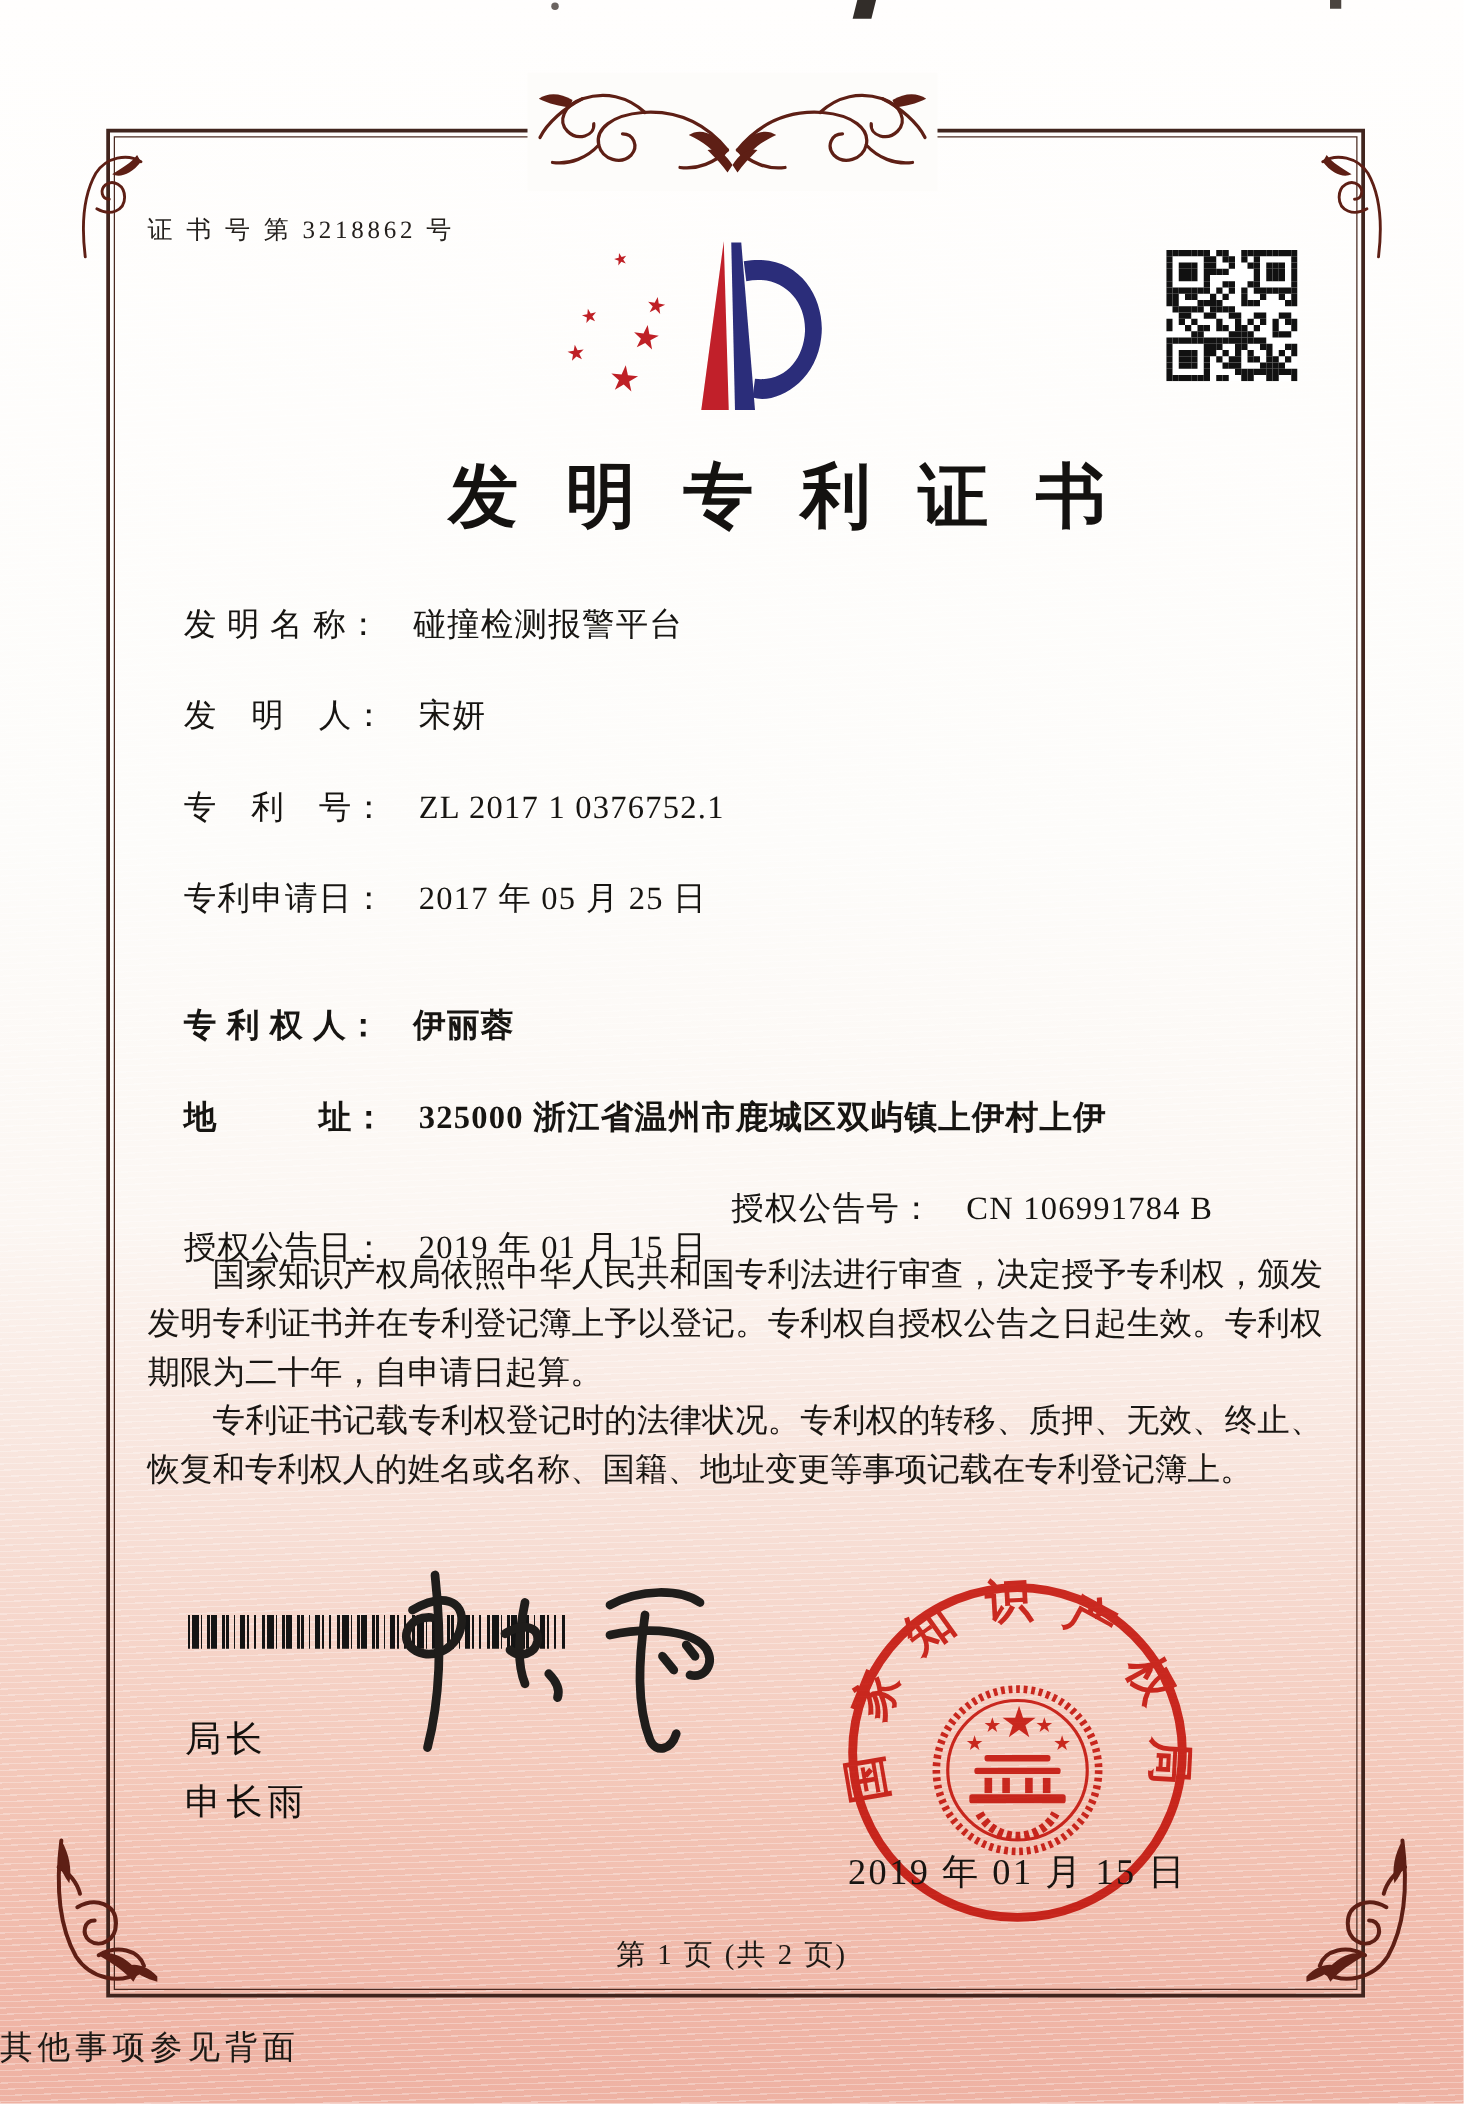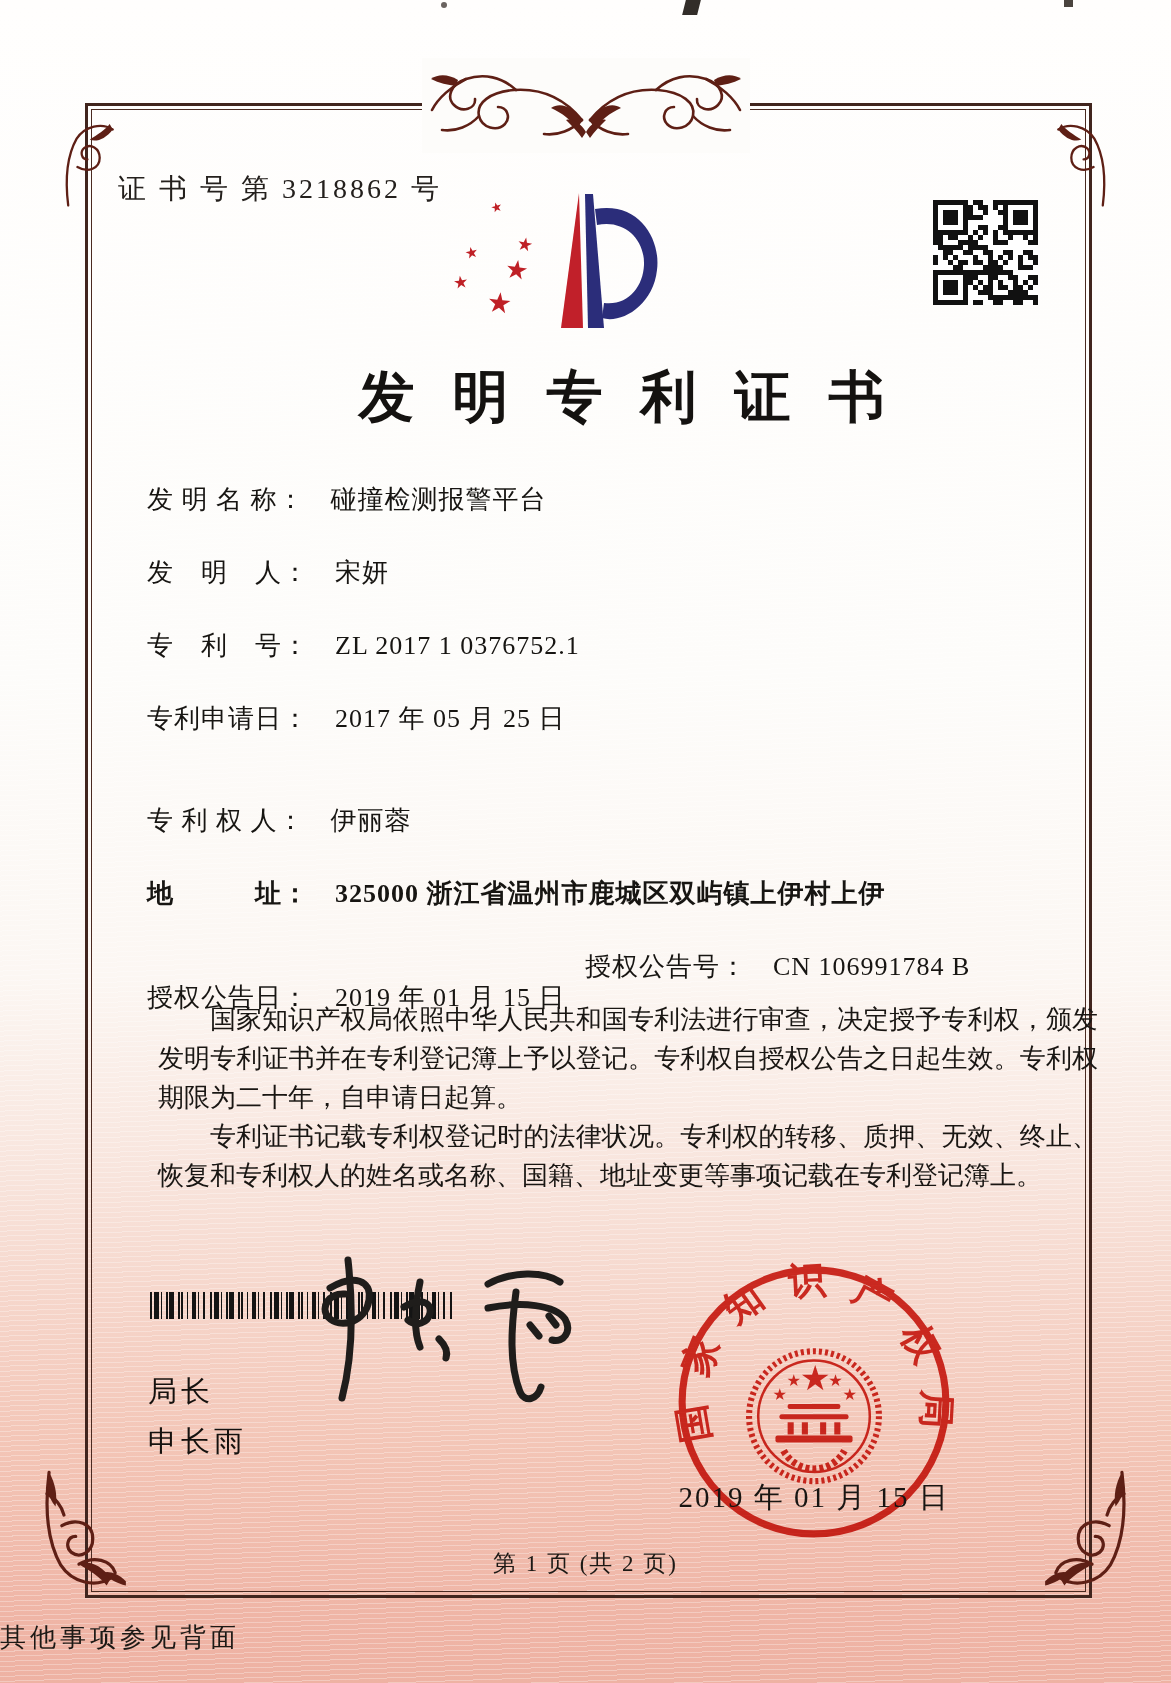--- a/index.html
+++ b/index.html
@@ -14,35 +14,35 @@
   .frame{position:absolute;left:85px;top:103px;width:1001px;height:1489px;border:3px solid #41251e;}
   .frame-inner{position:absolute;inset:3px;border:1px solid #4a2a21;}
   
   .top-ornament{position:absolute;left:396px;top:58px;width:380px;height:95px;}
   .corner{position:absolute;width:128px;height:128px;}
   .corner.bl{left:32px;top:1466px;}
   .corner.br{right:32px;top:1466px;transform:scaleX(-1);}
   .corner.tl{left:38px;top:100px;transform:scaleY(-1) scale(.72);}
   .corner.tr{right:38px;top:100px;transform:scale(-1,-1) scale(.72);}
   
-  .cert-number{position:absolute;left:118px;top:170px;font-size:28px;color:#24201d;letter-spacing:3px;text-align:center;}
+  .cert-number{position:absolute;left:118px;top:170px;font-size:20px;color:#24201d;letter-spacing:3px;text-align:center;}
   .logo{position:absolute;left:452px;top:165px;width:215px;height:172px;}
   .qr{position:absolute;left:933px;top:200px;width:105px;height:105px;}
   .title{position:absolute;left:0;top:360px;width:100%;text-align:center;
          font-size:56px;font-weight:600;color:#141210;letter-spacing:38px;text-indent:38px;padding-left:36px;}
   
   .field{position:absolute;left:147px;font-size:26px;color:#171512;white-space:nowrap;}
   .field .label{letter-spacing:1px;}
   .field .value{margin-left:26px;letter-spacing:1px;}
   .f-name{top:482px;} .f-inventor{top:555px;} .f-patno{top:628px;}
-  .f-filing{top:701px;} .f-patentee{top:803px;} .f-address{top:876px;font-weight:bold;}
+  .f-filing{top:701px;} .f-patentee{top:803px;font-weight:bold;} .f-address{top:876px;font-weight:bold;}
   .f-grantdate{top:980px;} .f-grantno{top:949px;left:585px;}
   
   .body-text{position:absolute;left:118px;top:1000px;width:940px;
-             font-size:26px;line-height:39px;color:#191613;text-align:justify;margin-left:40px;}
+             font-size:26px;line-height:39px;color:#191613;text-align:justify;}
   .body-text p{margin:0;text-indent:2em;}
   
   .barcode{position:absolute;left:150px;top:1292px;width:302px;height:27px;
     background:repeating-linear-gradient(90deg,
       #141414 0 2px, transparent 2px 4px,
       #141414 4px 9px, transparent 9px 11px,
       #141414 11px 12px, transparent 12px 16px,
       #141414 16px 18px, transparent 18px 19px,
       #141414 19px 24px, transparent 24px 28px,
       #141414 28px 30px, transparent 30px 31px,

